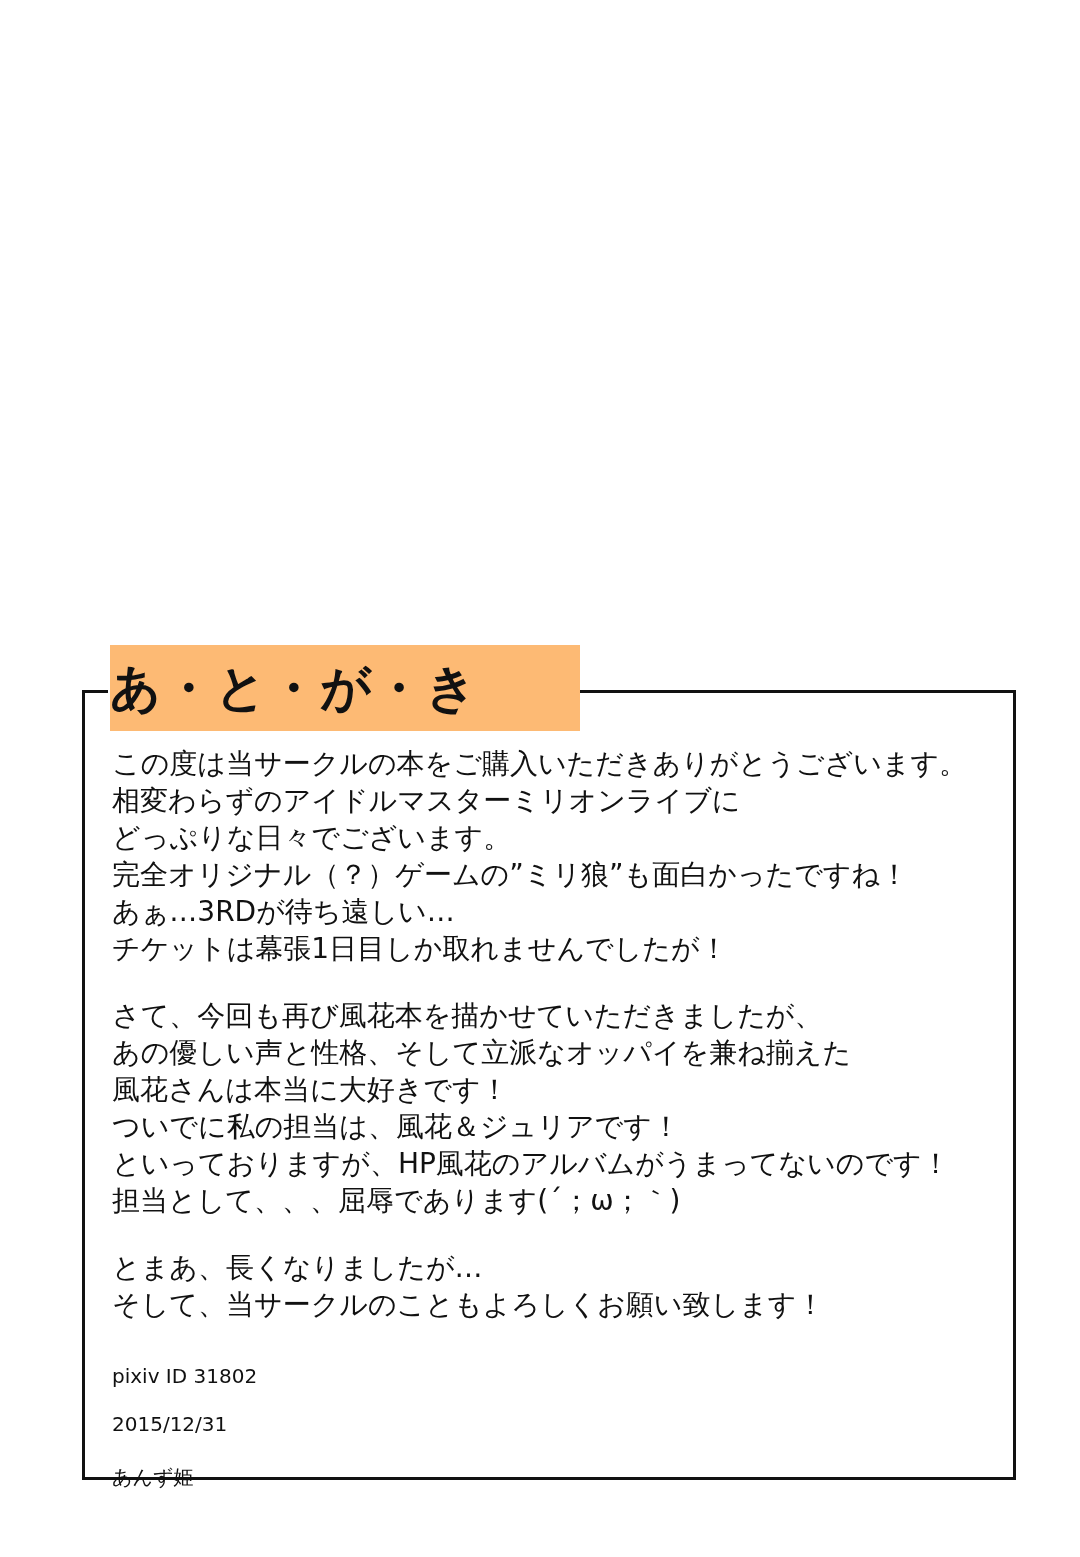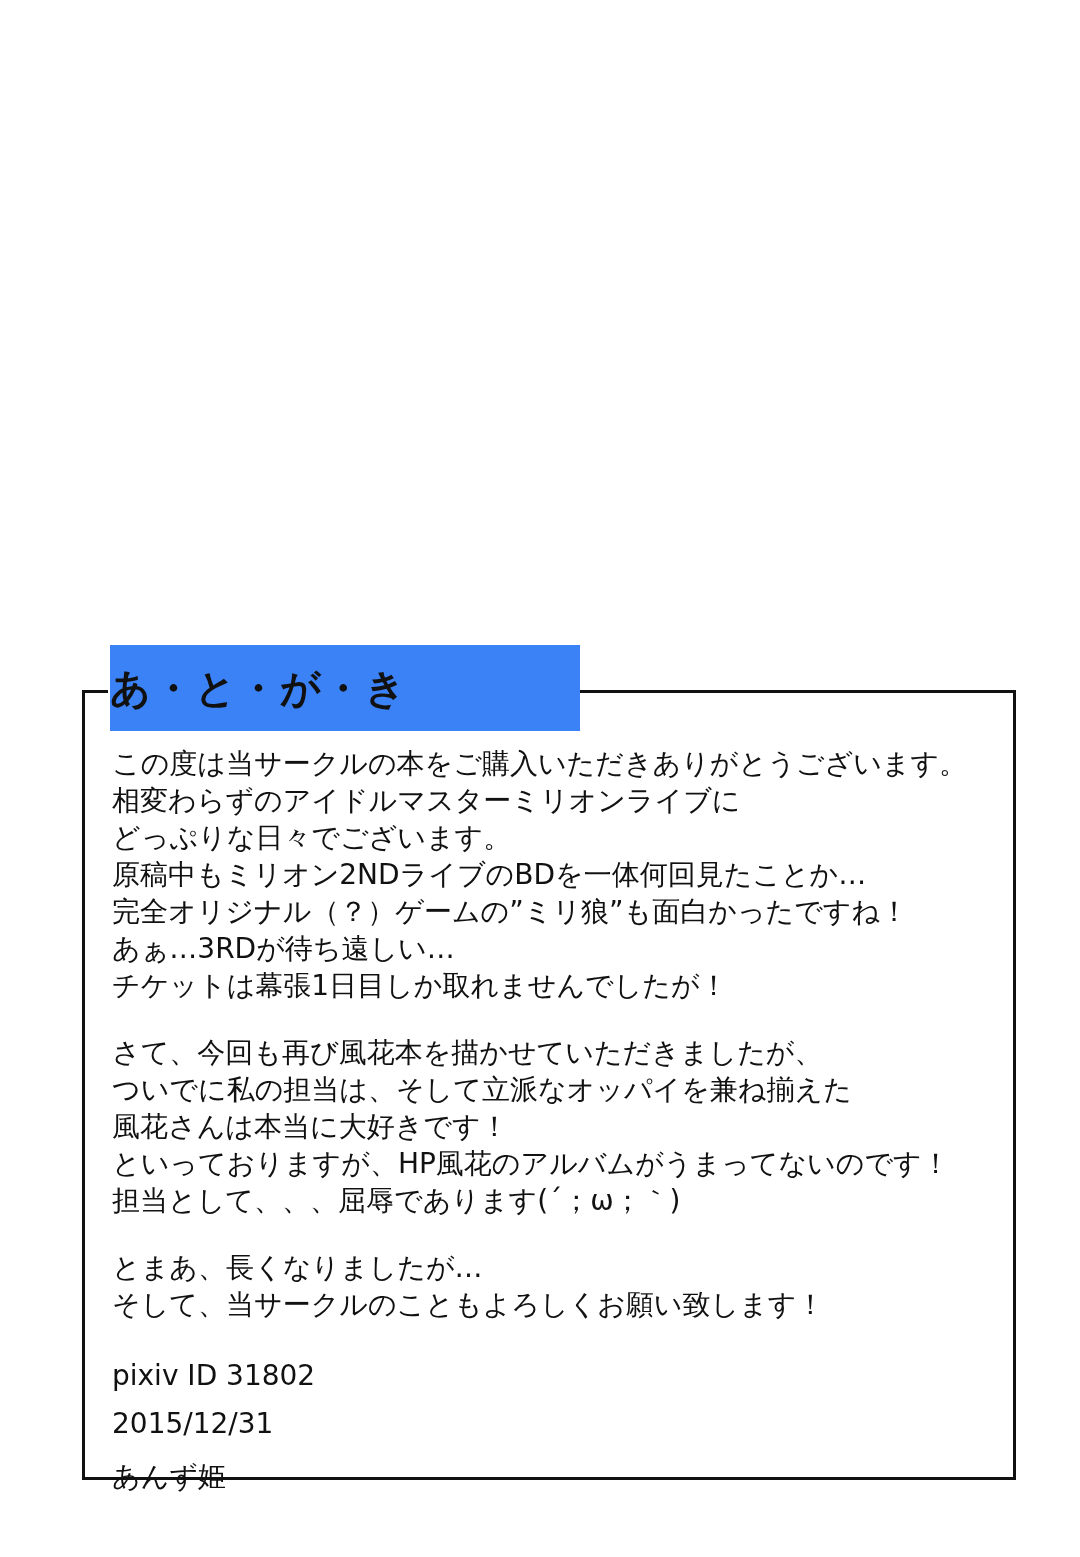--- a/index.html
+++ b/index.html
@@ -57,26 +57,26 @@
 
   
   .afterword-title {
     position: absolute;
     left: 110px;
     top: 645px;
     width: 470px;
     height: 86px;
     line-height: 86px;
     font-family: "DejaVu Sans", sans-serif;
-    font-size: 40px;
+    font-size: 50px;
     font-weight: 700;
     letter-spacing: 2px;
     color: #111111;
     white-space: nowrap;
-    background: #3b82f6;
+    background: #fdba74;
   }
 
   
   .afterword-body {
     position: absolute;
     left: 112px;
     top: 745px;
     width: 890px;
   }
 
@@ -91,21 +91,21 @@
     font-family: "DejaVu Sans", sans-serif;
     font-size: 28px;
     line-height: 37px;
     color: #111111;
     white-space: nowrap;
     letter-spacing: 0px;
   }
 
   .meta-line {
     font-family: "DejaVu Sans", sans-serif;
-    font-size: 28px;
+    font-size: 20px;
     line-height: 42px;
     color: #111111;
     white-space: nowrap;
   }
 
   .credit-block {
     position: absolute;
     left: 112px;
     top: 1355px;
   }
@@ -131,30 +131,30 @@
   <div class="afterword-frame"></div>
 
   <div class="afterword-title">あ・と・が・き</div>
 
   <div class="afterword-body">
 
     <div class="para">
       <div class="line">この度は当サークルの本をご購入いただきありがとうございます。</div>
       <div class="line">相変わらずのアイドルマスターミリオンライブに</div>
       <div class="line">どっぷりな日々でございます。</div>
-      <div class="line">原稿中もミリオン2NDライブのBDを一体何回見たことか…</div>
       <div class="line">完全オリジナル（？）ゲームの”ミリ狼”も面白かったですね！</div>
       <div class="line">あぁ…3RDが待ち遠しい…</div>
       <div class="line">チケットは幕張1日目しか取れませんでしたが！</div>
     </div>
 
     <div class="para">
       <div class="line">さて、今回も再び風花本を描かせていただきましたが、</div>
-      <div class="line">ついでに私の担当は、そして立派なオッパイを兼ね揃えた</div>
+      <div class="line">あの優しい声と性格、そして立派なオッパイを兼ね揃えた</div>
       <div class="line">風花さんは本当に大好きです！</div>
+      <div class="line">ついでに私の担当は、風花＆ジュリアです！</div>
       <div class="line">といっておりますが、HP風花のアルバムがうまってないのです！</div>
       <div class="line">担当として、、、屈辱であります(´；ω；｀)</div>
     </div>
 
     <div class="para">
       <div class="line">とまあ、長くなりましたが…</div>
       <div class="line">そして、当サークルのこともよろしくお願い致します！</div>
     </div>
 
   </div>

